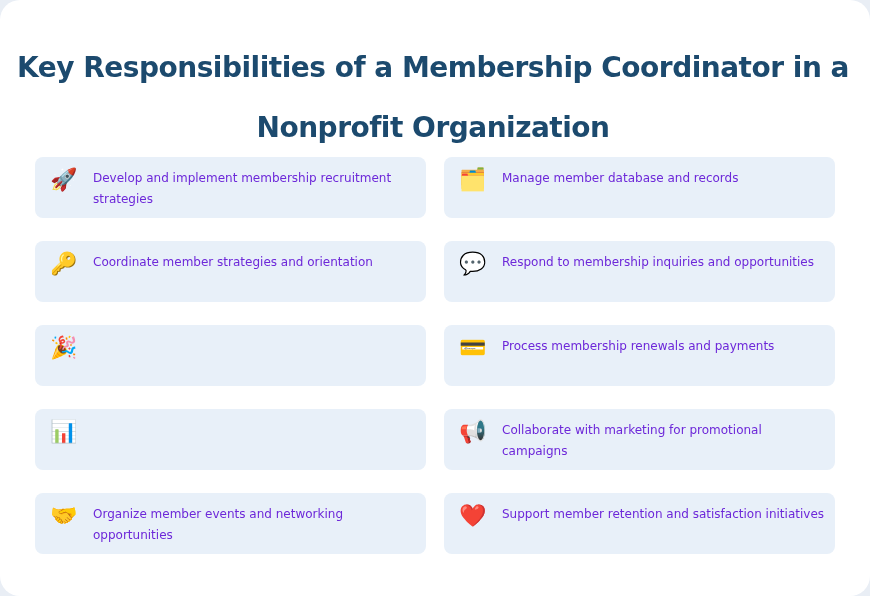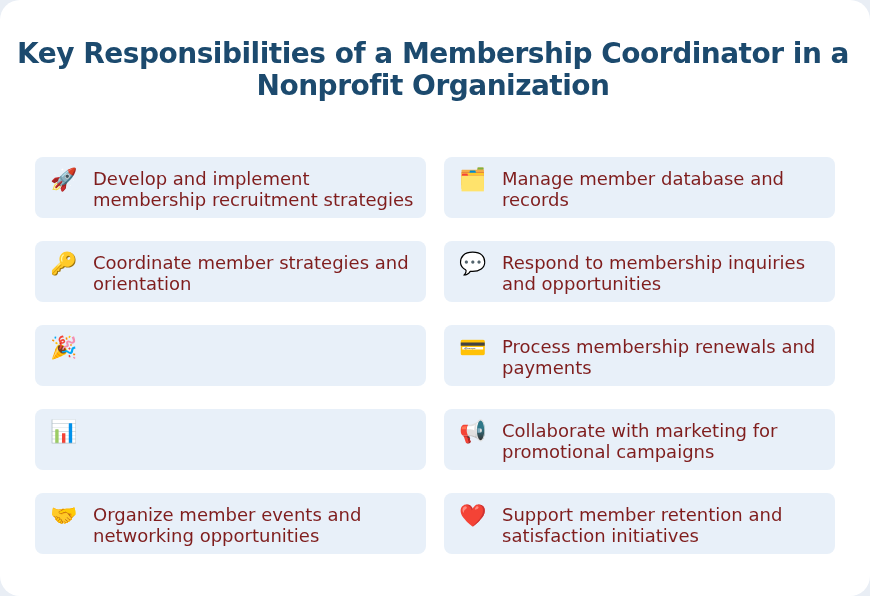--- a/index.html
+++ b/index.html
@@ -22,21 +22,21 @@
   }
   .title {
     position: absolute;
     left: 0;
     top: 38px;
     width: 866px;
     text-align: center;
     font-family: "DejaVu Sans", sans-serif;
     font-weight: bold;
     font-size: 28px;
-    line-height: 32px;
+    line-height: 60px;
     color: #1c4a6e;
     letter-spacing: -0.5px;
     margin: 0;
   }
   .grid {
     position: absolute;
     left: 35px;
     top: 157px;
     width: 800px;
     display: grid;
@@ -61,23 +61,23 @@
     line-height: 26px;
     text-align: center;
     font-family: "DejaVu Sans", sans-serif;
   }
   .item .text {
     position: absolute;
     left: 58px;
     top: 11px;
     right: 10px;
     font-family: "DejaVu Sans", sans-serif;
-    font-size: 18px;
+    font-size: 12px;
     line-height: 21px;
-    color: #7f1d1d;
+    color: #6d28d9;
   }
 </style>
 </head>
 <body>
 
 <div class="card">
   <h1 class="title">Key Responsibilities of a Membership Coordinator in a Nonprofit Organization</h1>
 
   <div class="grid">
     <div class="item">

